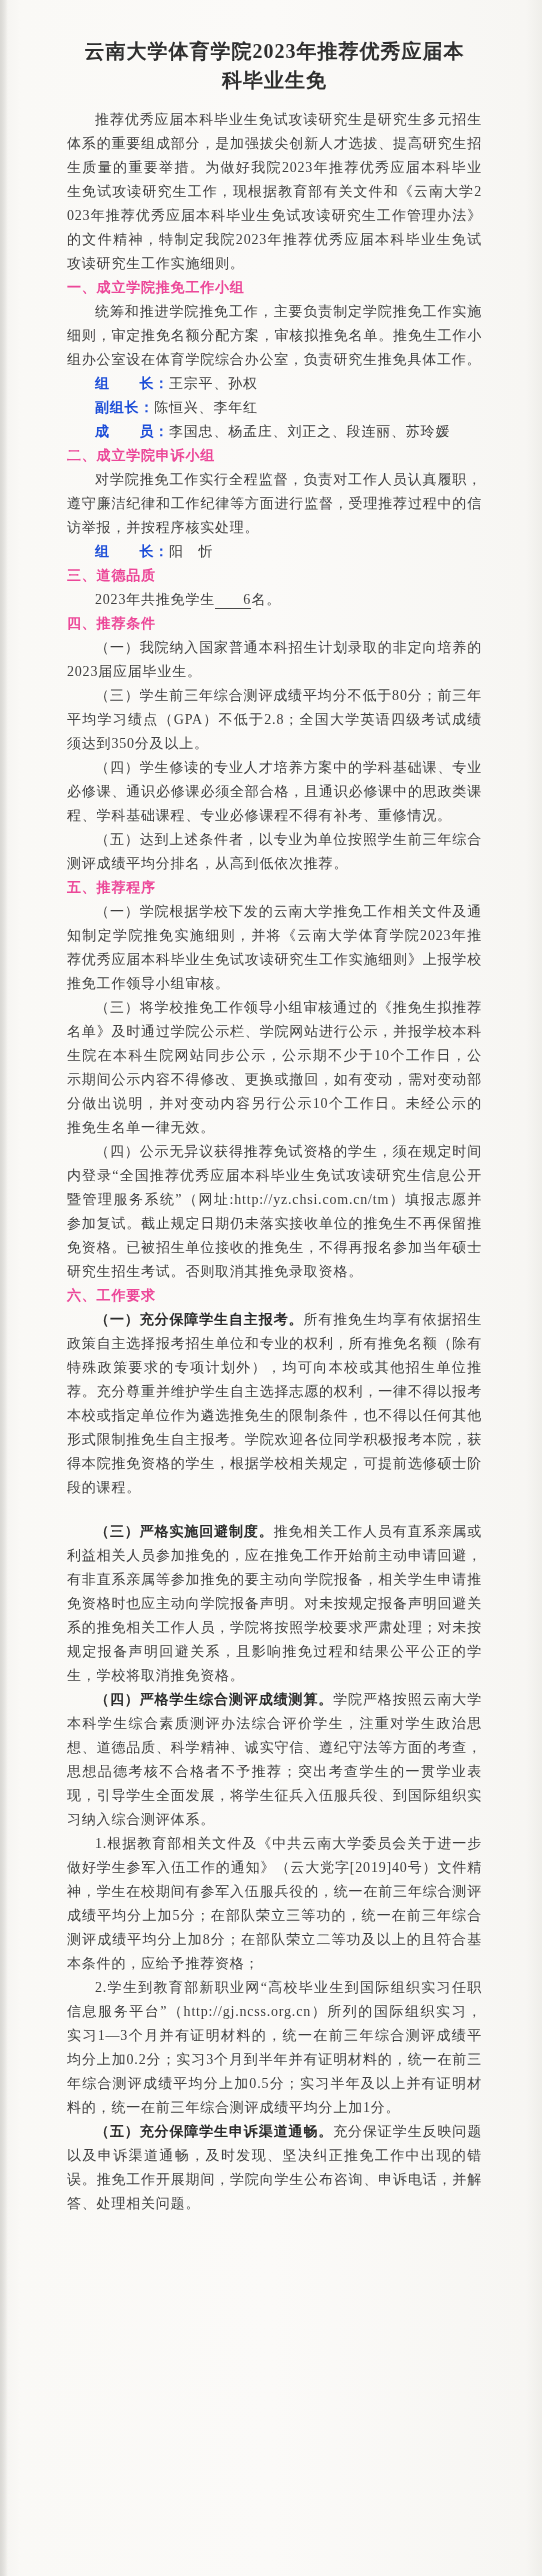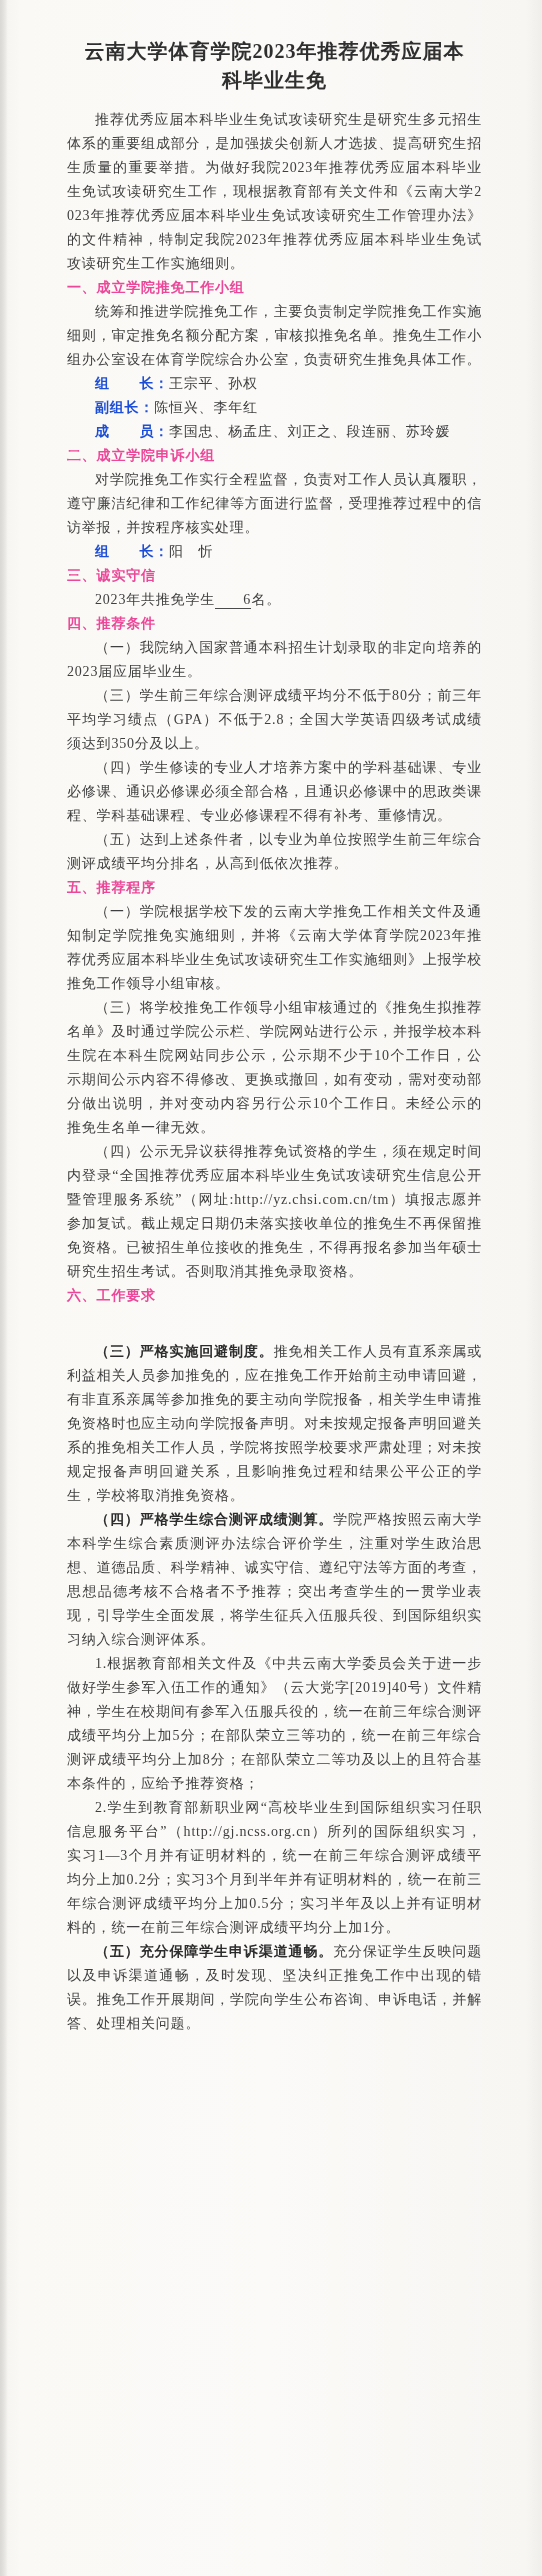--- a/index.html
+++ b/index.html
@@ -18,21 +18,21 @@
     line-height:29px;letter-spacing:1px;margin:12px;}
   .title .tline{display:block;}
   .body-text{margin-top:13.4px;}
   p{margin:0;font-size:14px;line-height:24px;letter-spacing:0.8px;}
   .p{text-align:justify;text-indent:2em;word-break:break-all;}
   .h{font-weight:700;color:#ec4899;text-indent:0;}
   .sub{ text-indent:2em;}
   .lead{font-weight:700;color:#2c2c2c;}
   .role{text-indent:2em;}
   .role .rlabel{font-weight:700;color:#1d4ed8;}
-  .gap-top{margin-top:32px;}
+  .gap-top{margin-top:20px;}
   .quota-val{display:inline-block;min-width:2.6em;text-align:center;
     border-bottom:1px solid #4a4a4a;line-height:1.1;}
 </style>
 </head>
 <body>
 
 <div class="page">
   <div class="edge-shadow"></div>
 
   <div class="content">
@@ -46,35 +46,36 @@
       <p class="h">一、成立学院推免工作小组</p>
       <p class="p">统筹和推进学院推免工作，主要负责制定学院推免工作实施细则，审定推免名额分配方案，审核拟推免名单。推免生工作小组办公室设在体育学院综合办公室，负责研究生推免具体工作。</p>
       <p class="role"><span class="rlabel">组　　长：</span><span>王宗平、孙权</span></p>
       <p class="role"><span class="rlabel">副组长：</span><span>陈恒兴、李年红</span></p>
       <p class="role"><span class="rlabel">成　　员：</span><span>李国忠、杨孟庄、刘正之、段连丽、苏玲媛</span></p>
 
       <p class="h">二、成立学院申诉小组</p>
       <p class="p">对学院推免工作实行全程监督，负责对工作人员认真履职，遵守廉洁纪律和工作纪律等方面进行监督，受理推荐过程中的信访举报，并按程序核实处理。</p>
       <p class="role"><span class="rlabel">组　　长：</span><span>阳　忻</span></p>
 
-      <p class="h">三、诚实守信</p>
+      <p class="h">三、道德品质</p>
       <p class="sub"><span>2023年共推免学生</span><span class="quota-val">6</span><span>名。</span></p>
 
       <p class="h">四、推荐条件</p>
       <p class="p">（一）我院纳入国家普通本科招生计划录取的非定向培养的2023届应届毕业生。</p>
       <p class="p">（三）学生前三年综合测评成绩平均分不低于80分；前三年平均学习绩点（GPA）不低于2.8；全国大学英语四级考试成绩须达到350分及以上。</p>
       <p class="p">（四）学生修读的专业人才培养方案中的学科基础课、专业必修课、通识必修课必须全部合格，且通识必修课中的思政类课程、学科基础课程、专业必修课程不得有补考、重修情况。</p>
       <p class="p">（五）达到上述条件者，以专业为单位按照学生前三年综合测评成绩平均分排名，从高到低依次推荐。</p>
 
       <p class="h">五、推荐程序</p>
       <p class="p">（一）学院根据学校下发的云南大学推免工作相关文件及通知制定学院推免实施细则，并将《云南大学体育学院2023年推荐优秀应届本科毕业生免试攻读研究生工作实施细则》上报学校推免工作领导小组审核。</p>
       <p class="p">（三）将学校推免工作领导小组审核通过的《推免生拟推荐名单》及时通过学院公示栏、学院网站进行公示，并报学校本科生院在本科生院网站同步公示，公示期不少于10个工作日，公示期间公示内容不得修改、更换或撤回，如有变动，需对变动部分做出说明，并对变动内容另行公示10个工作日。未经公示的推免生名单一律无效。</p>
       <p class="p">（四）公示无异议获得推荐免试资格的学生，须在规定时间内登录“全国推荐优秀应届本科毕业生免试攻读研究生信息公开暨管理服务系统”（网址:http://yz.chsi.com.cn/tm）填报志愿并参加复试。截止规定日期仍未落实接收单位的推免生不再保留推免资格。已被招生单位接收的推免生，不得再报名参加当年硕士研究生招生考试。否则取消其推免录取资格。</p>
 
       <p class="h">六、工作要求</p>
+      <p class="p"><span class="lead">（一）充分保障学生自主报考。</span><span>所有推免生均享有依据招生政策自主选择报考招生单位和专业的权利，所有推免名额（除有特殊政策要求的专项计划外），均可向本校或其他招生单位推荐。充分尊重并维护学生自主选择志愿的权利，一律不得以报考本校或指定单位作为遴选推免生的限制条件，也不得以任何其他形式限制推免生自主报考。学院欢迎各位同学积极报考本院，获得本院推免资格的学生，根据学校相关规定，可提前选修硕士阶段的课程。</span></p>
       <p class="p gap-top"><span class="lead">（三）严格实施回避制度。</span><span>推免相关工作人员有直系亲属或利益相关人员参加推免的，应在推免工作开始前主动申请回避，有非直系亲属等参加推免的要主动向学院报备，相关学生申请推免资格时也应主动向学院报备声明。对未按规定报备声明回避关系的推免相关工作人员，学院将按照学校要求严肃处理；对未按规定报备声明回避关系，且影响推免过程和结果公平公正的学生，学校将取消推免资格。</span></p>
       <p class="p"><span class="lead">（四）严格学生综合测评成绩测算。</span><span>学院严格按照云南大学本科学生综合素质测评办法综合评价学生，注重对学生政治思想、道德品质、科学精神、诚实守信、遵纪守法等方面的考查，思想品德考核不合格者不予推荐；突出考查学生的一贯学业表现，引导学生全面发展，将学生征兵入伍服兵役、到国际组织实习纳入综合测评体系。</span></p>
       <p class="p">1.根据教育部相关文件及《中共云南大学委员会关于进一步做好学生参军入伍工作的通知》（云大党字[2019]40号）文件精神，学生在校期间有参军入伍服兵役的，统一在前三年综合测评成绩平均分上加5分；在部队荣立三等功的，统一在前三年综合测评成绩平均分上加8分；在部队荣立二等功及以上的且符合基本条件的，应给予推荐资格；</p>
       <p class="p">2.学生到教育部新职业网“高校毕业生到国际组织实习任职信息服务平台”（http://gj.ncss.org.cn）所列的国际组织实习，实习1—3个月并有证明材料的，统一在前三年综合测评成绩平均分上加0.2分；实习3个月到半年并有证明材料的，统一在前三年综合测评成绩平均分上加0.5分；实习半年及以上并有证明材料的，统一在前三年综合测评成绩平均分上加1分。</p>
       <p class="p"><span class="lead">（五）充分保障学生申诉渠道通畅。</span><span>充分保证学生反映问题以及申诉渠道通畅，及时发现、坚决纠正推免工作中出现的错误。推免工作开展期间，学院向学生公布咨询、申诉电话，并解答、处理相关问题。</span></p>
 
     </div>
   </div>
 
 </div>

